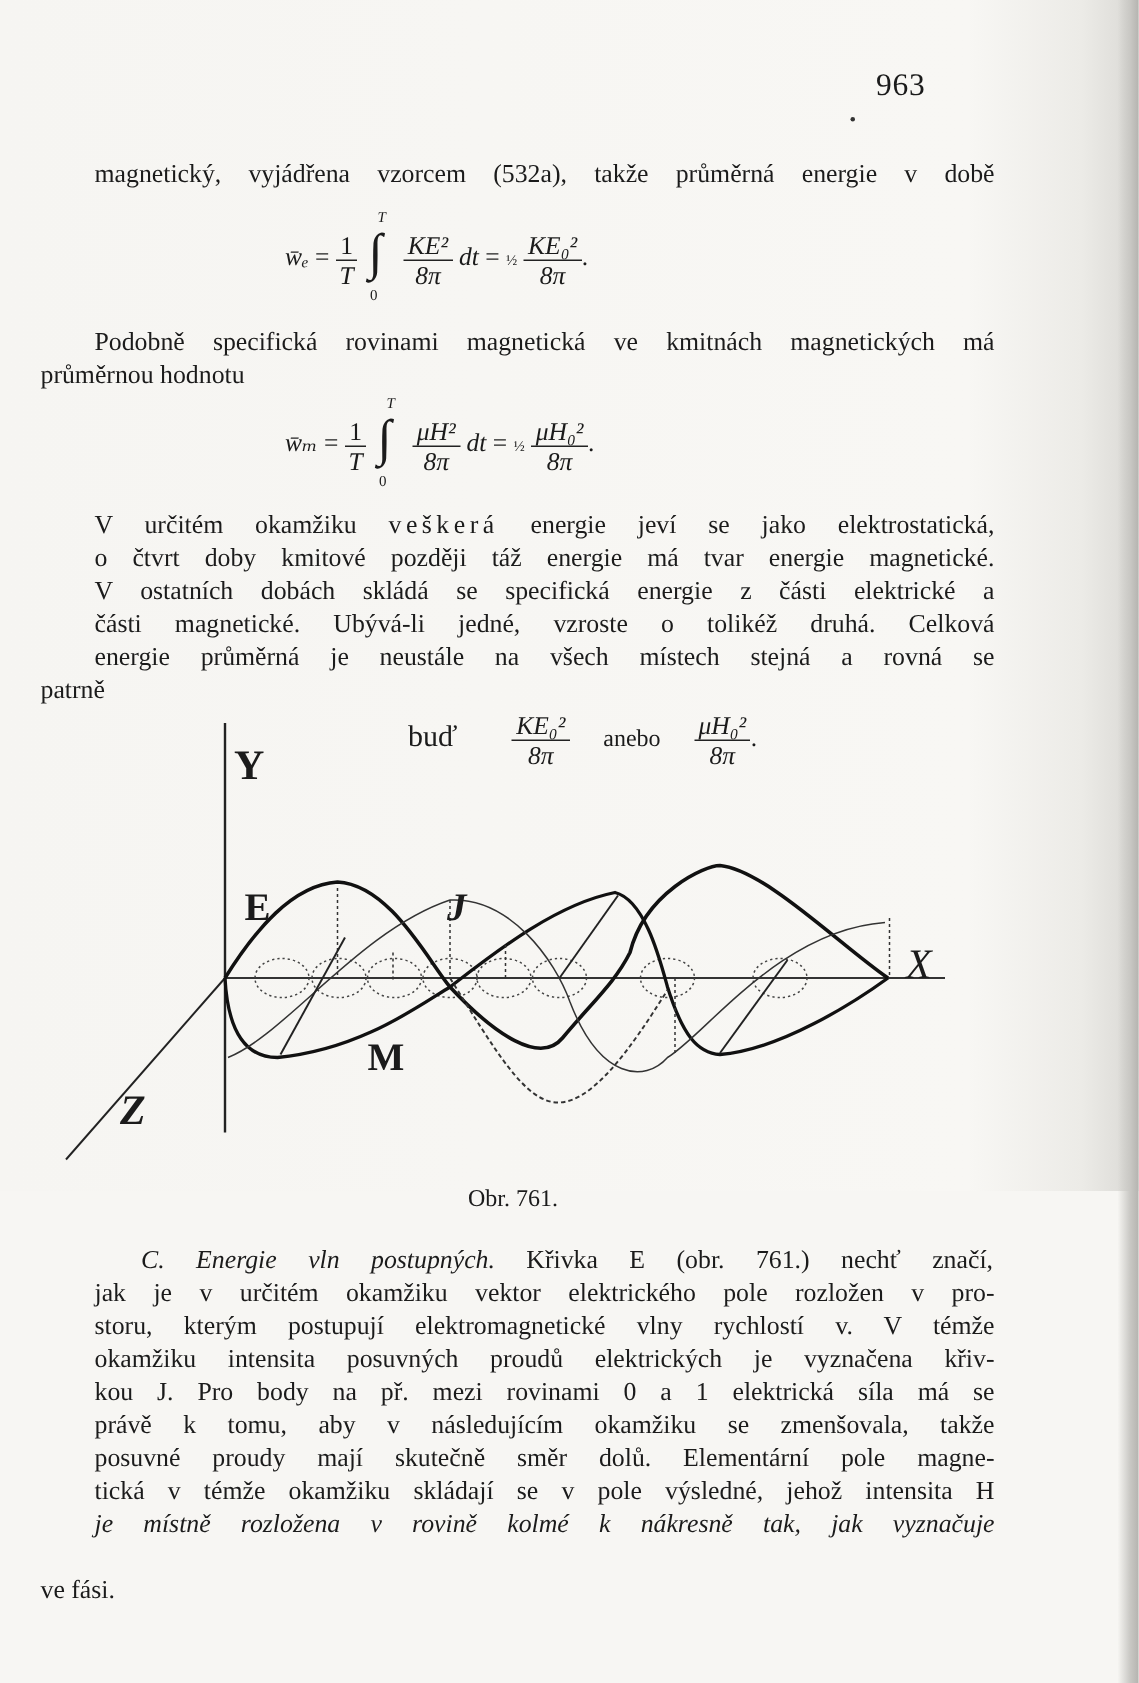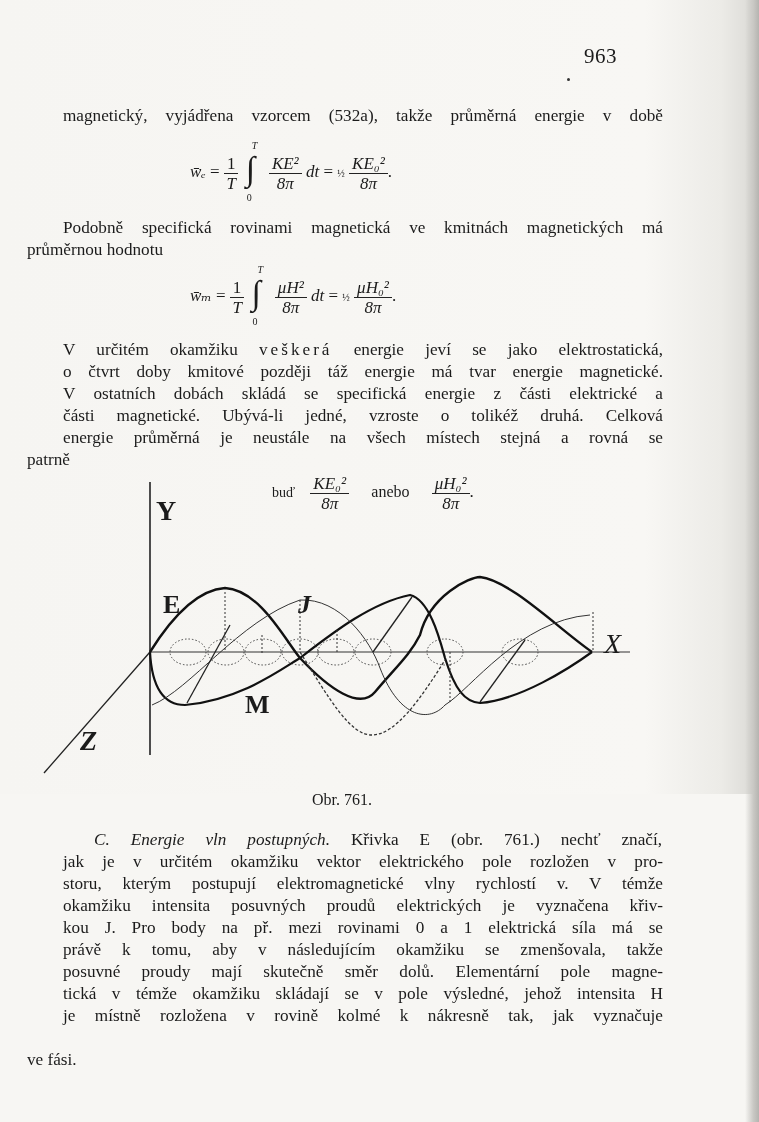--- a/index.html
+++ b/index.html
@@ -89,21 +89,21 @@
   </div>
 
   <div class="line just" style="top:340px;"><span>V určitém okamžiku </span><span class="sp">veškerá</span><span> energie jeví se jako elektrostatická,</span></div>
   <div class="line just" style="top:362px;">o čtvrt doby kmitové později táž energie má tvar energie magnetické.</div>
   <div class="line just" style="top:384px;">V ostatních dobách skládá se specifická energie z části elektrické a</div>
   <div class="line just" style="top:406px;">části magnetické. Ubývá-li jedné, vzroste o tolikéž druhá. Celková</div>
   <div class="line" style="top:450px;">patrně</div>
   <div class="line just" style="top:428px;">energie průměrná je neustále na všech místech stejná a rovná se</div>
 
   <div class="formula" style="left:272px; top:474px;">
-    <span style="margin-right:11px; font-size:14px;">buď</span>
+    <span style="margin-right:32px; font-size:20px;">buď</span>
     <span class="frac it" style="margin-right:18px;">
       <span class="num">KE₀²</span>
       <span class="den">8π</span>
     </span>
     <span style="margin-right:18px; font-size:16px;">anebo</span>
     <span class="frac it">
       <span class="num">μH₀²</span>
       <span class="den">8π</span>
     </span><span>.</span>
   </div>
@@ -161,15 +161,15 @@
   <div class="caption">Obr. 761.</div>
 
   <div class="line just" style="top:830px; left:58px; width:568px;"><span class="it">C. Energie vln postupných.</span><span> Křivka E (obr. 761.) nechť značí,</span></div>
   <div class="line just" style="top:852px;">jak je v určitém okamžiku vektor elektrického pole rozložen v pro-</div>
   <div class="line just" style="top:874px;">storu, kterým postupují elektromagnetické vlny rychlostí v. V témže</div>
   <div class="line just" style="top:896px;">okamžiku intensita posuvných proudů elektrických je vyznačena křiv-</div>
   <div class="line just" style="top:918px;">kou J. Pro body na př. mezi rovinami 0 a 1 elektrická síla má se</div>
   <div class="line just" style="top:940px;">právě k tomu, aby v následujícím okamžiku se zmenšovala, takže</div>
   <div class="line just" style="top:984px;">tická v témže okamžiku skládají se v pole výsledné, jehož intensita H</div>
   <div class="line just" style="top:962px;">posuvné proudy mají skutečně směr dolů. Elementární pole magne-</div>
-  <div class="line just" style="top:1006px;">je místně rozložena v rovině kolmé k nákresně tak, jak vyznačuje</div>
+  <div class="line just" style="top:1006px;font-style:italic;">je místně rozložena v rovině kolmé k nákresně tak, jak vyznačuje</div>
   <div class="line" style="top:1050px;">ve fási.</div>
 </div>
 
 </body></html>

